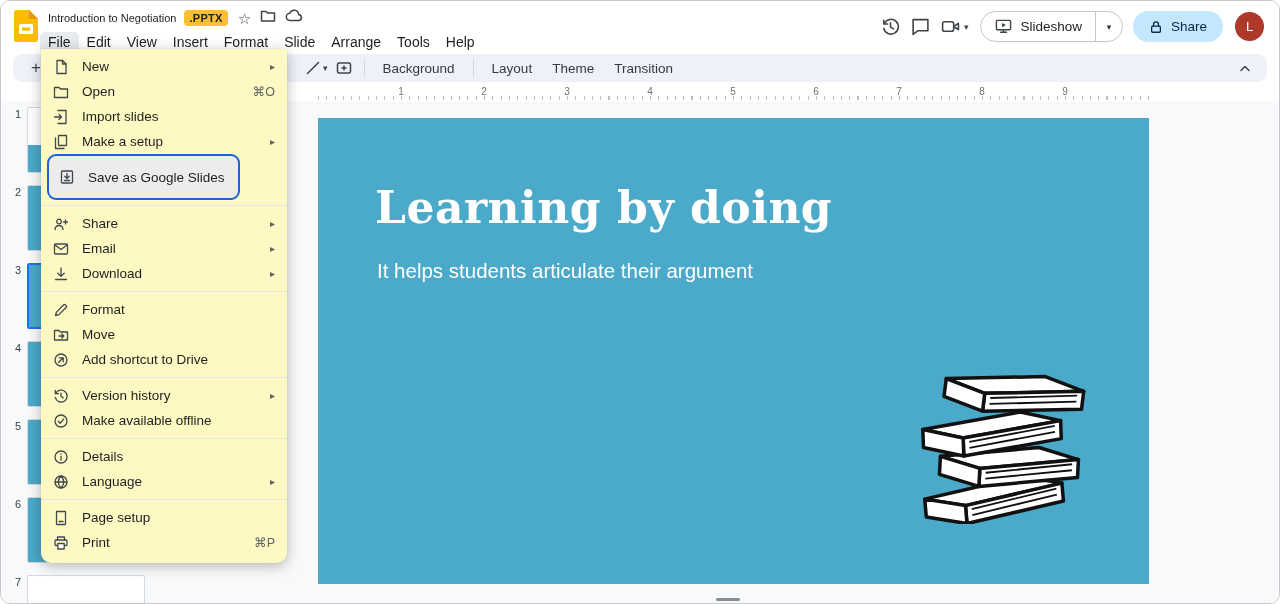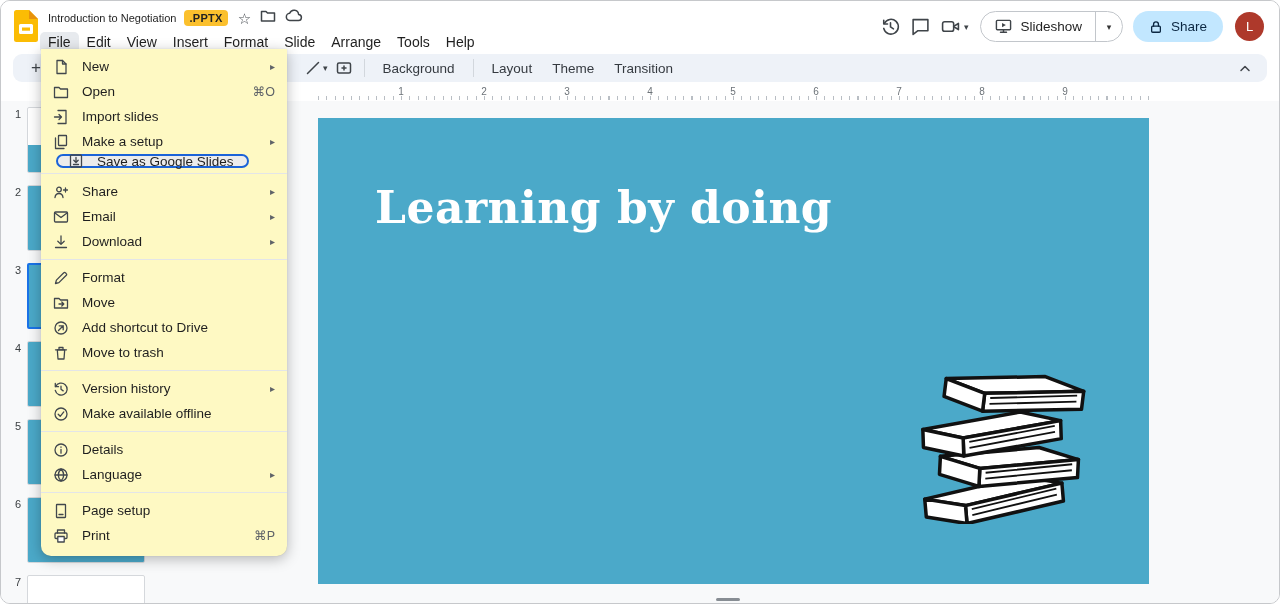--- a/index.html
+++ b/index.html
@@ -67,21 +67,21 @@
     box-shadow:0 3px 14px rgba(0,0,0,.28),0 0 1px rgba(0,0,0,.2);z-index:50;padding-bottom:3px}
   .menu-group{padding:5px 0}
   .menu-group + .menu-group{border-top:1px solid #e3e5e8}
   .mi{display:flex;align-items:center;height:25px;padding:0 12px 0 11px;cursor:pointer}
   .mi-icon{width:18px;height:17px;margin-right:12px;display:flex;align-items:center;justify-content:center}
   .mi-icon svg{width:16px;height:16px;stroke:#41474d;fill:none;stroke-width:1.3;stroke-linecap:round;stroke-linejoin:round}
   .mi-label{font-size:13.5px;color:#1f1f1f;white-space:nowrap}
   .mi-right{margin-left:auto;color:#5f6368}
   .submenu-arrow{font-size:10px;color:#5f6368}
   .shortcut{font-size:12.5px}
-  .mi-highlight{width:fit-content;height:14px;border:2px solid #1b63d8;border-radius:9px;background:#ececec;padding:0 13px 0 9px;margin-left:15px}
+  .mi-highlight{width:fit-content;height:46px;border:2px solid #1b63d8;border-radius:9px;background:#ececec;padding:0 13px 0 9px;margin-left:6px}
 </style>
 </head>
 <body>
 
 <div class="app">
 
   <header class="header">
     <div class="logo">
       <svg width="24" height="32" viewBox="0 0 24 32">
         <path d="M15 0H2.5A2.5 2.5 0 0 0 0 2.5v27A2.5 2.5 0 0 0 2.5 32h19a2.5 2.5 0 0 0 2.5-2.5V9z" fill="#FBBC04"></path>
@@ -243,20 +243,21 @@
         </div>
       </div>
       <div class="fs-row" style="top:474px">
         <span class="fs-num">7</span>
         <div class="fs-thumb"></div>
       </div>
     </aside>
 
     <main class="slide" style="background: rgb(75, 169, 201);">
       <h1 class="slide-title">Learning by doing</h1>
+      <p class="slide-subtitle">It helps students articulate their argument</p>
       <svg class="books" width="178" height="163" viewBox="0 0 178 163">
         <defs>
           <g id="bk" stroke="#111" stroke-width="3.5" fill="#fff" stroke-linejoin="round">
             <path d="M0 14 L98 0 L138 10 L40 24 Z"></path>
             <path d="M40 24 L138 10 L138 28 L40 42 Z"></path>
             <path d="M0 14 L40 24 L40 42 L0 32 Z"></path>
             <path d="M46 28 L132 15 M46 34 L132 21" stroke-width="1.8" fill="none"></path>
           </g>
         </defs>
         <use href="#bk" transform="translate(10,118) rotate(-5 70 20)"></use>
@@ -375,29 +376,20 @@
       </div>
       <div class="mi">
         <span class="mi-icon">
             <svg viewBox="0 0 16 16">
               <circle cx="8" cy="8" r="6"></circle>
               <path d="M5.5 10.5l4.7-4.7M6.2 5.8h4v4"></path>
             </svg>
           </span>
         <span class="mi-label">Add shortcut to Drive</span>
       </div>
-      <div class="mi">
-        <span class="mi-icon">
-            <svg viewBox="0 0 16 16">
-              <path d="M4.3 4.8h7.4L11 14H5z"></path>
-              <path d="M2.5 4.8h11M6 4.8V2.5h4v2.3"></path>
-            </svg>
-          </span>
-        <span class="mi-label">Move to trash</span>
-      </div>
     </div>
 
     <div class="menu-group">
       <div class="mi">
         <span class="mi-icon">
             <svg viewBox="0 0 16 16">
               <path d="M2.7 5.6A6 6 0 1 1 2.3 9.4"></path>
               <path d="M2.3 2.5v3.2h3.2"></path>
               <path d="M8 5.2v3.1l2.2 1.6"></path>
             </svg>

